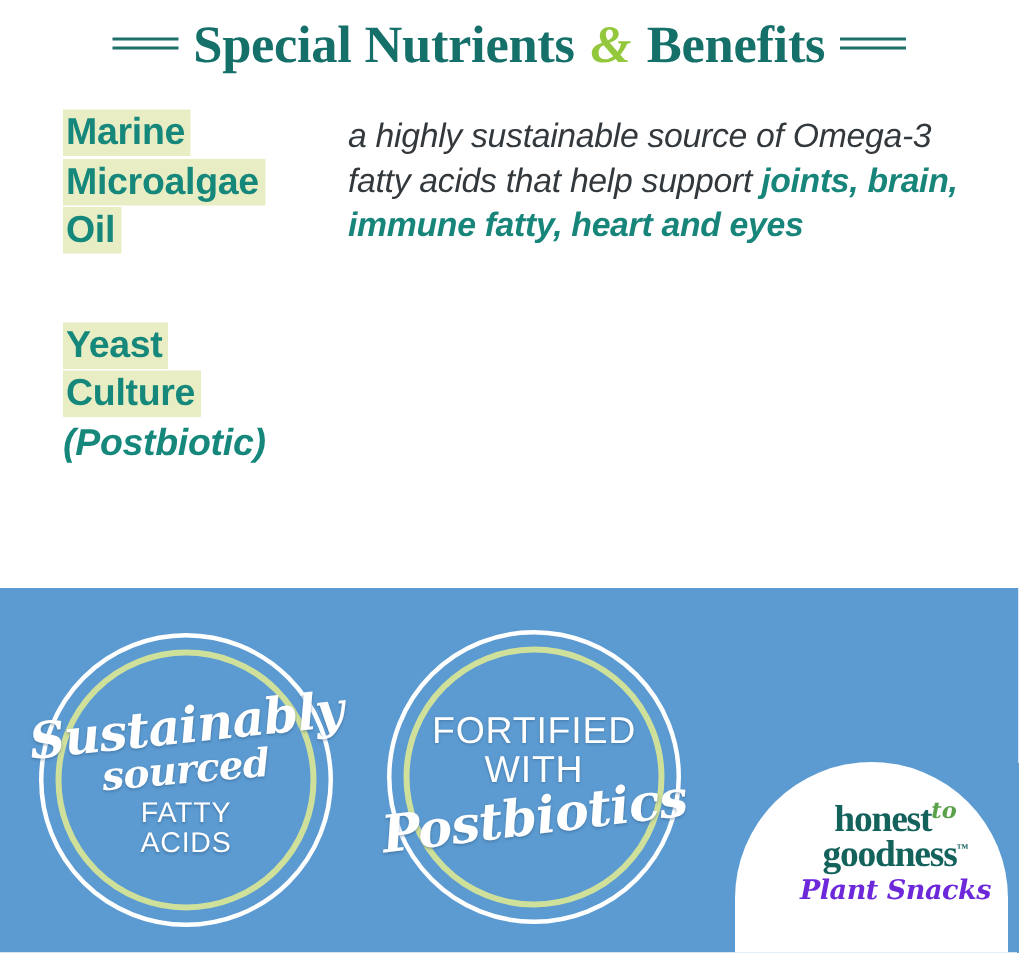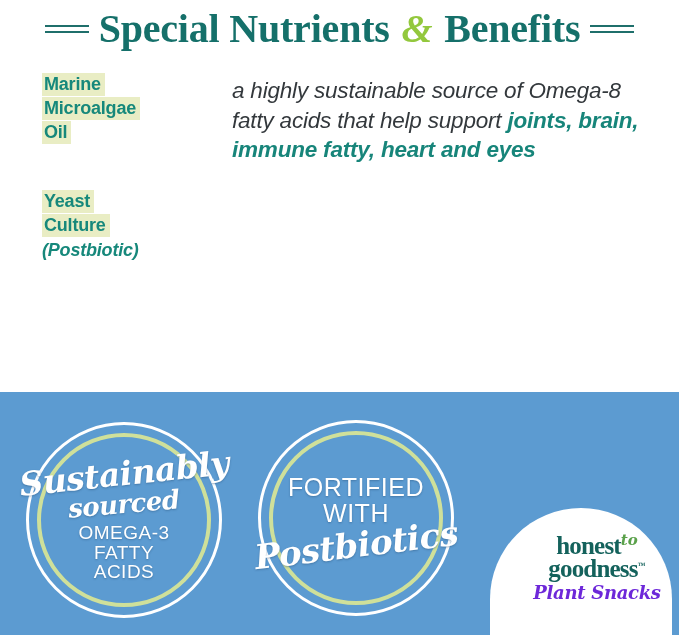--- a/index.html
+++ b/index.html
@@ -40,21 +40,21 @@
     width: 100%;
     height: 2px;
     background: #1f6f6b;
   }
   .rule::before { top: 1px; }
   .rule::after  { top: 7px; }
 
   .title {
     font-family: "Liberation Serif", serif;
     font-weight: bold;
-    font-size: 40px;
+    font-size: 35px;
     line-height: 1;
     color: #15706a;
     white-space: nowrap;
     padding: 0 10px;
     letter-spacing: -0.2px;
   }
   .title .amp {
     color: #93c83d;
     font-style: italic;
     padding: 0 2px;
@@ -65,29 +65,29 @@
     position: absolute;
     top: 72px;
     left: 0;
     width: 679px;
   }
   .row {
     display: flex;
     align-items: flex-start;
     padding: 0 28px 0 42px;
   }
-  .row + .row { margin-top: 24px; align-items: center; }
+  .row + .row { margin-top: 42px; align-items: center; }
 
   .term {
     flex: 0 0 190px;
     padding-top: 2px;
   }
   .term-line {
     display: block;
-    font-size: 18px;
+    font-size: 25px;
     font-weight: bold;
     line-height: 1.18;
     color: #16887b;
     letter-spacing: -0.2px;
     margin-bottom: 3px;
   }
   .term-line .hl {
     background: #e9edc4;
     padding: 1px 4px 2px 2px;
     box-decoration-break: clone;
@@ -255,42 +255,41 @@
 </div>
 
 <div class="nutrients">
 
   <div class="row">
     <div class="term">
       <span class="term-line"><span class="hl">Marine</span></span>
       <span class="term-line"><span class="hl">Microalgae</span></span>
       <span class="term-line"><span class="hl">Oil</span></span>
     </div>
-    <div class="desc"><span>a highly sustainable source of Omega-8 fatty acids that help support </span><b>joints, brain, immune fatty, heart and eyes</b></div>
+    <div class="desc"><span>a highly sustainable source of Omega-3 fatty acids that help support </span><b>joints, brain, immune fatty, heart and eyes</b></div>
   </div>
 
   <div class="row">
     <div class="term">
       <span class="term-line"><span class="hl">Yeast</span></span>
       <span class="term-line"><span class="hl">Culture</span></span>
       <span class="term-line plain"><span class="hl">(Postbiotic)</span></span>
     </div>
   </div>
 
 </div>
 
 <div class="panel">
 
   <div class="seal" id="seal-sustainable">
     <span class="ring-outer"></span>
     <span class="ring-inner"></span>
     <div class="seal-text">
       <span class="script l1">Sustainably</span>
       <span class="script l2">sourced</span>
-      <span class="block l3">OMEGA-3</span>
       <span class="block l4">FATTY</span>
       <span class="block l5">ACIDS</span>
     </div>
   </div>
 
   <div class="seal" id="seal-fortified">
     <span class="ring-outer"></span>
     <span class="ring-inner"></span>
     <div class="seal-text">
       <span class="block l1">FORTIFIED</span>

